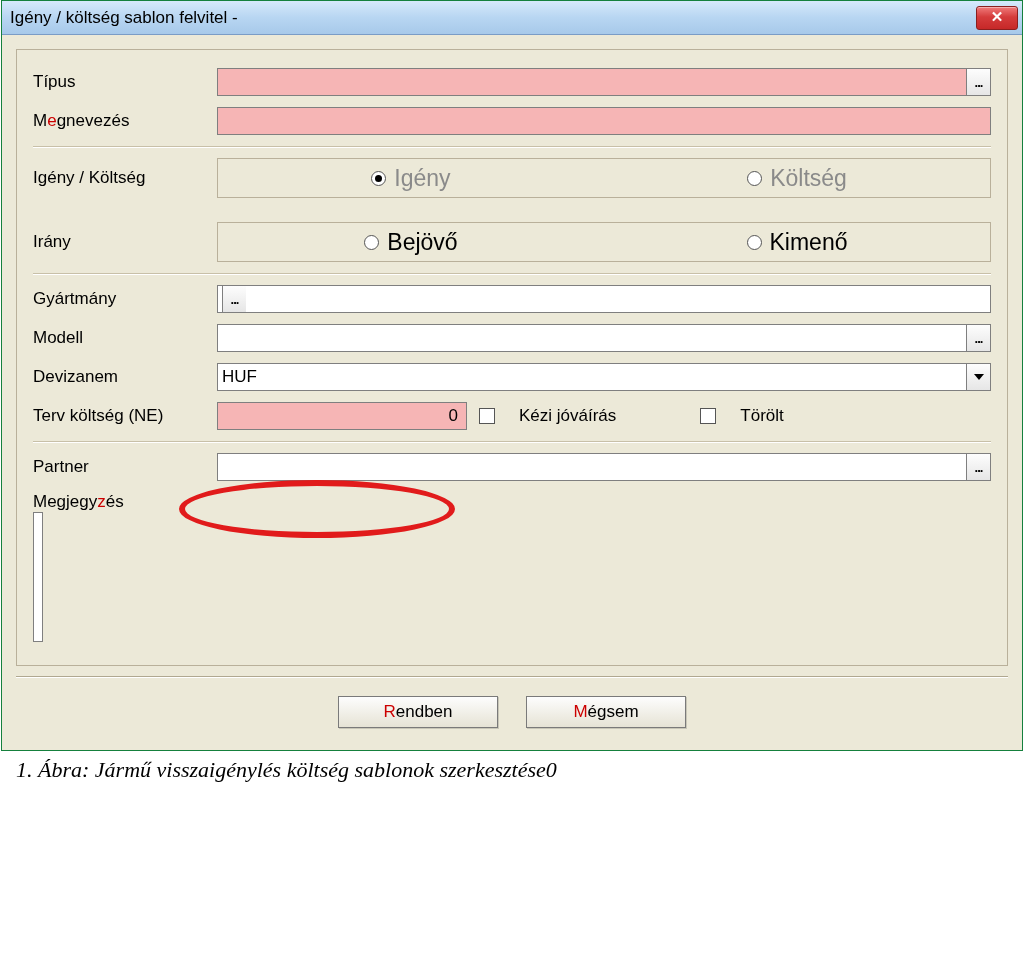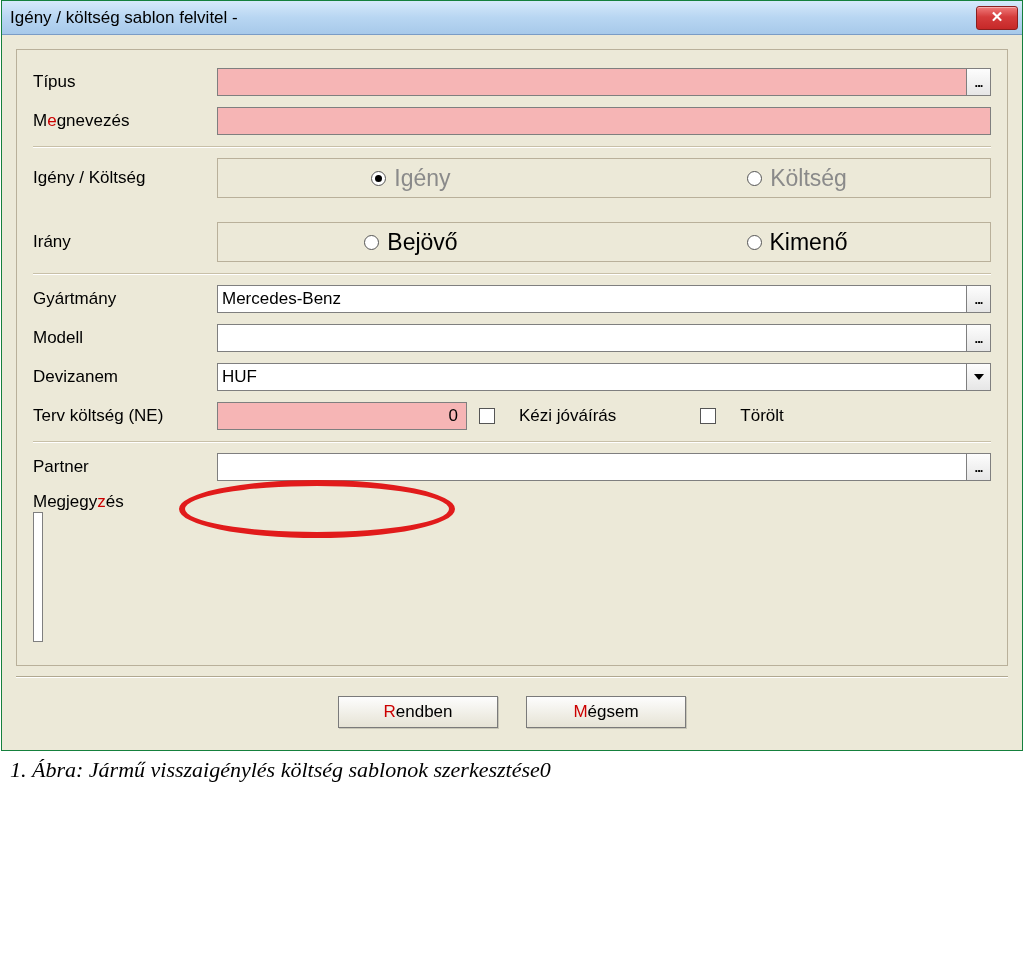--- a/index.html
+++ b/index.html
@@ -211,21 +211,21 @@
     align-items: center;
     justify-content: center;
     cursor: pointer;
     box-shadow: 1px 1px 0 rgba(0,0,0,0.15);
   }
   .btn .hot { color: #c00; }
   .caption {
     font-family: "Times New Roman", serif;
     font-style: italic;
     font-size: 22px;
-    padding: 6px 4px 10px 10px;
+    padding: 6px 4px 10px 16px;
     color: #000;
   }
   .oval-highlight {
     position: absolute;
     border: 6px solid #e11b1b;
     border-radius: 50%;
     pointer-events: none;
   }
   .panel-wrapper { position: relative; }
 </style>
@@ -293,21 +293,20 @@
           </div>
         </div>
       </div>
 
       <div class="divider-thin"></div>
 
       <div class="row">
         <div class="lbl">Gyártmány</div>
         <div class="field-wrap">
           <div class="txt white with-btn">
-            <span class="inner">Mercedes-Benz</span>
             <div class="lookup-btn">...</div>
           </div>
         </div>
       </div>
 
       <div class="row">
         <div class="lbl">Modell</div>
         <div class="field-wrap">
           <div class="txt white with-btn">
             <span class="inner"></span>

